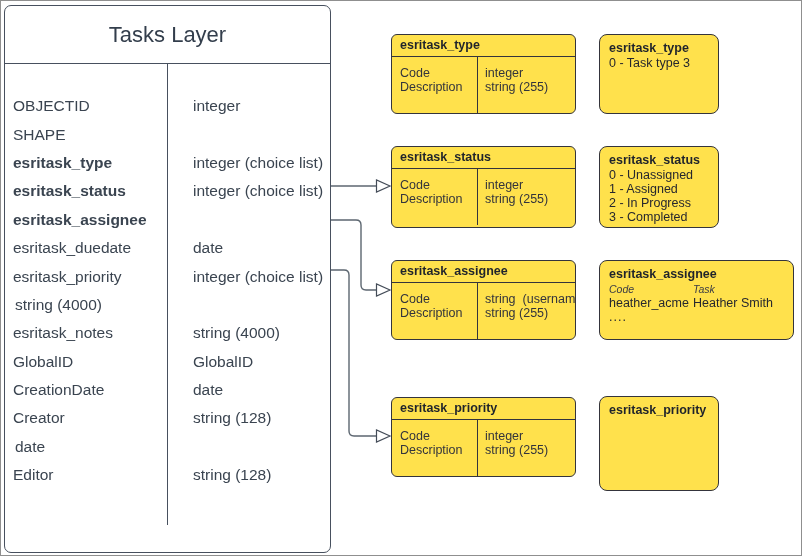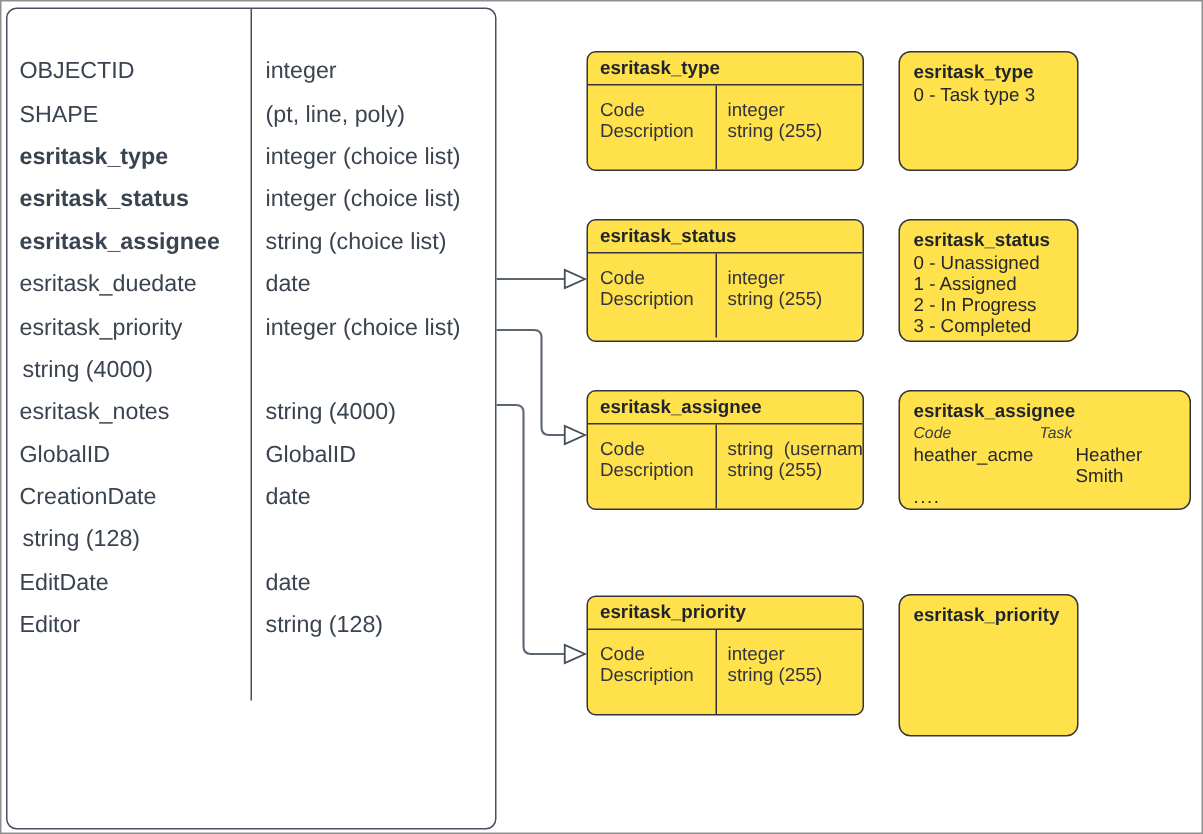--- a/index.html
+++ b/index.html
@@ -8,21 +8,21 @@
 
   
   .tasks-table{position:absolute;left:3px;top:4px;width:327px;height:548px;
                box-sizing:border-box;border:1.6px solid #47505e;border-radius:7px;background:#fff;}
   .tasks-header{height:57px;border-bottom:1.4px solid #47505e;display:flex;
                 align-items:center;justify-content:center;font-size:22px;color:#333e4c;}
   .tasks-body{position:relative;padding-top:28px;}
   .tasks-col-divider{position:absolute;left:162px;top:0;bottom:0;width:0;
                      border-left:1.3px solid #47505e;height:461px;}
   .tasks-body{height:461px;}
-  .trow{display:flex;height:28.4px;align-items:center;font-size:15.5px;color:#3a4450;}
+  .trow{display:flex;height:28.4px;align-items:center;font-size:15.5px;color:#3a4450;gap:16px;}
   .trow .fname{width:162px;padding-left:8px;box-sizing:border-box;}
   .trow .ftype{padding-left:10px;}
   .trow.bold .fname{font-weight:bold;}
 
   
   svg.connectors{position:absolute;left:0;top:0;width:802px;height:556px;pointer-events:none;}
 
   
   .schema-box{position:absolute;width:185px;height:80px;box-sizing:border-box;
               background:#FFE14C;border:1.4px solid #34343c;border-radius:6px;overflow:hidden;}
@@ -34,60 +34,59 @@
   .sb-names{left:8px;}
   .sb-types{left:93px;}
 
   
   .value-box{position:absolute;box-sizing:border-box;background:#FFE14C;
              border:1.4px solid #34343c;border-radius:8px;padding:6px 9px 4px 9px;
              font-size:12.5px;color:#26272e;line-height:14px;}
   .vb-title{font-weight:bold;color:#1f232b;margin-bottom:1px;}
   .vb-colheads{display:grid;grid-template-columns:84px auto;font-size:10.5px;
                font-style:italic;color:#3a3b44;}
-  .vb-pair{display:grid;grid-template-columns:84px auto;gap:24px;}
+  .vb-pair{display:grid;grid-template-columns:84px auto;}
   .vb-ellipsis{letter-spacing:1px;}
 
   #vb-type{left:598px;top:33px;width:120px;height:80px;}
   #vb-status{left:598px;top:145px;width:120px;height:82px;}
   #vb-assignee{left:598px;top:259px;width:195px;height:80px;}
   #vb-priority{left:598px;top:395px;width:120px;height:95px;}
 
   #sb-type{left:390px;top:33px;}
   #sb-status{left:390px;top:145px;height:82px;}
   #sb-assignee{left:390px;top:259px;}
   #sb-priority{left:390px;top:396px;}
 </style>
 </head>
 <body>
 
 <div class="canvas">
 
   <div class="tasks-table">
+    <div class="tasks-header">Tasks Layer</div>
     <div class="tasks-body">
       <div class="tasks-col-divider"></div>
     <div class="trow">
           <span class="fname">OBJECTID</span>
           <span class="ftype">integer</span>
         </div>
         <div class="trow">
           <span class="fname">SHAPE</span>
-          <span class="ftype">(pt, line, poly)</span>
         </div>
         <div class="trow bold">
           <span class="fname">esritask_type</span>
           <span class="ftype">integer (choice list)</span>
         </div>
         <div class="trow bold">
           <span class="fname">esritask_status</span>
           <span class="ftype">integer (choice list)</span>
         </div>
         <div class="trow bold">
           <span class="fname">esritask_assignee</span>
-          <span class="ftype">string (choice list)</span>
         </div>
         <div class="trow">
           <span class="fname">esritask_duedate</span>
           <span class="ftype">date</span>
         </div>
         <div class="trow">
           <span class="fname">esritask_priority</span>
           <span class="ftype">integer (choice list)</span>
         </div>
         <div class="trow">
@@ -99,24 +98,24 @@
         </div>
         <div class="trow">
           <span class="fname">GlobalID</span>
           <span class="ftype">GlobalID</span>
         </div>
         <div class="trow">
           <span class="fname">CreationDate</span>
           <span class="ftype">date</span>
         </div>
         <div class="trow">
+          <span class="fname">Creator</span>
           <span class="ftype">string (128)</span>
         </div>
         <div class="trow">
-          <span class="fname">EditDate</span>
           <span class="ftype">date</span>
         </div>
         <div class="trow">
           <span class="fname">Editor</span>
           <span class="ftype">string (128)</span>
         </div>
       </div>
   </div>
 
   <svg class="connectors" viewBox="0 0 802 556" xmlns="http://www.w3.org/2000/svg">

